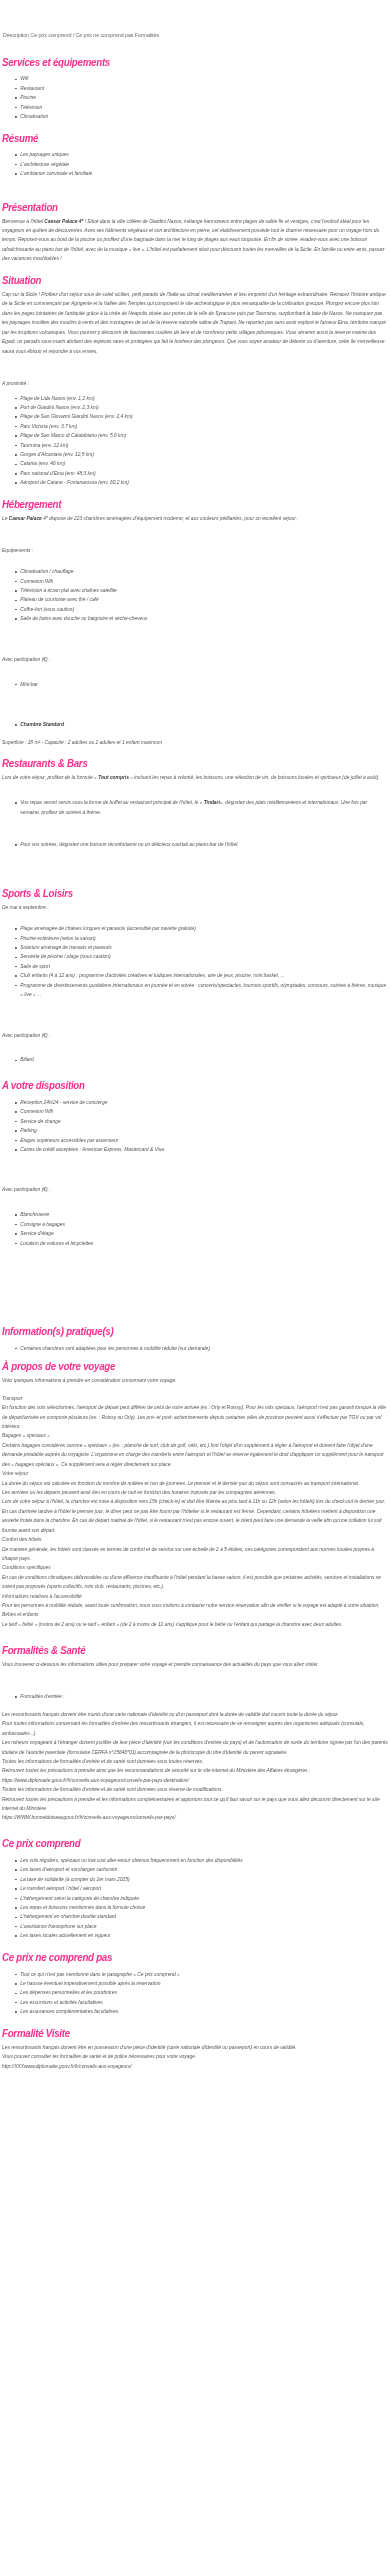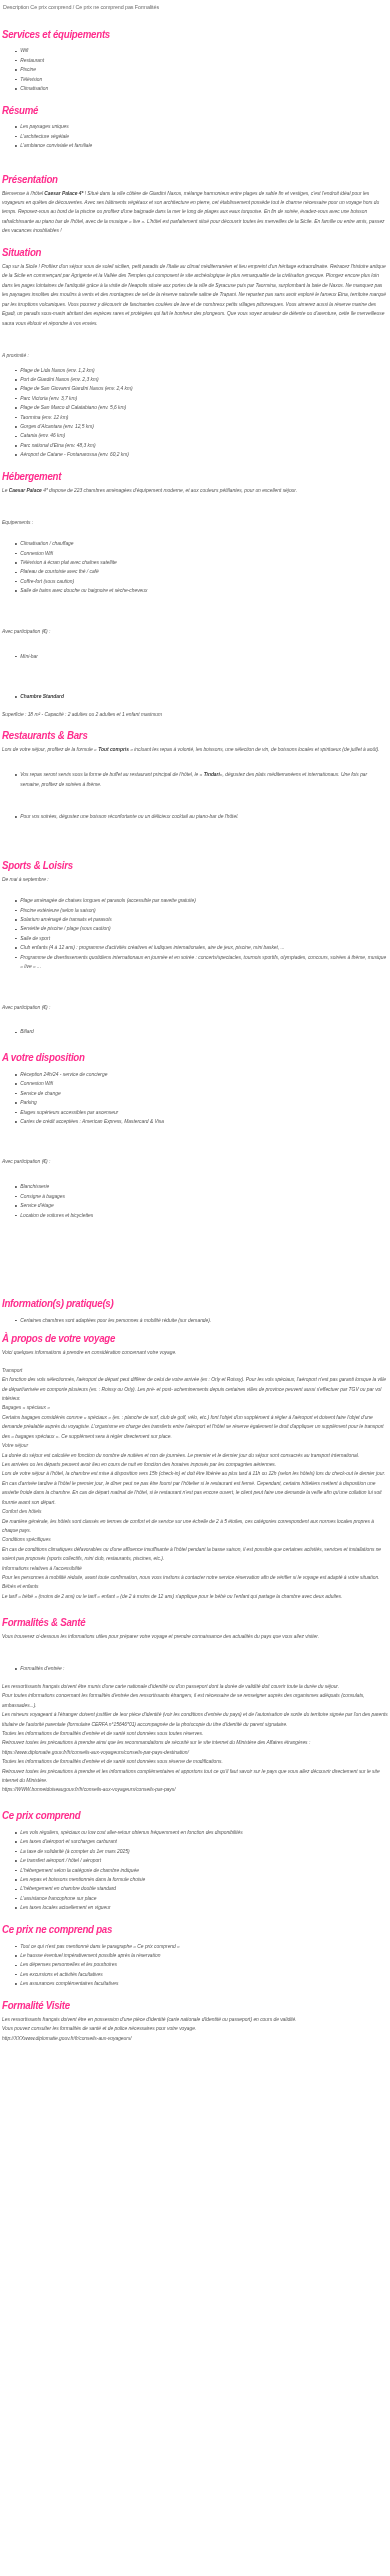--- a/index.html
+++ b/index.html
@@ -12,20 +12,21 @@
     width: 391px;
     font-family: "Liberation Sans", "DejaVu Sans", sans-serif;
     color: #4a4a4a;
     -webkit-font-smoothing: antialiased;
   }
   .page {
     width: 391px;
     box-sizing: border-box;
     padding: 3.1px 2.1px 20.6px 2.1px;
     background: #fff;
+    margin-top: 28px;
   }
 
   
   .breadcrumb {
     font-size: 5.4px;
     color: #6d6d6d;
     font-style: normal;
     letter-spacing: -0.1px;
     margin: 1px 0 0 1px;
     line-height: 1.35;

